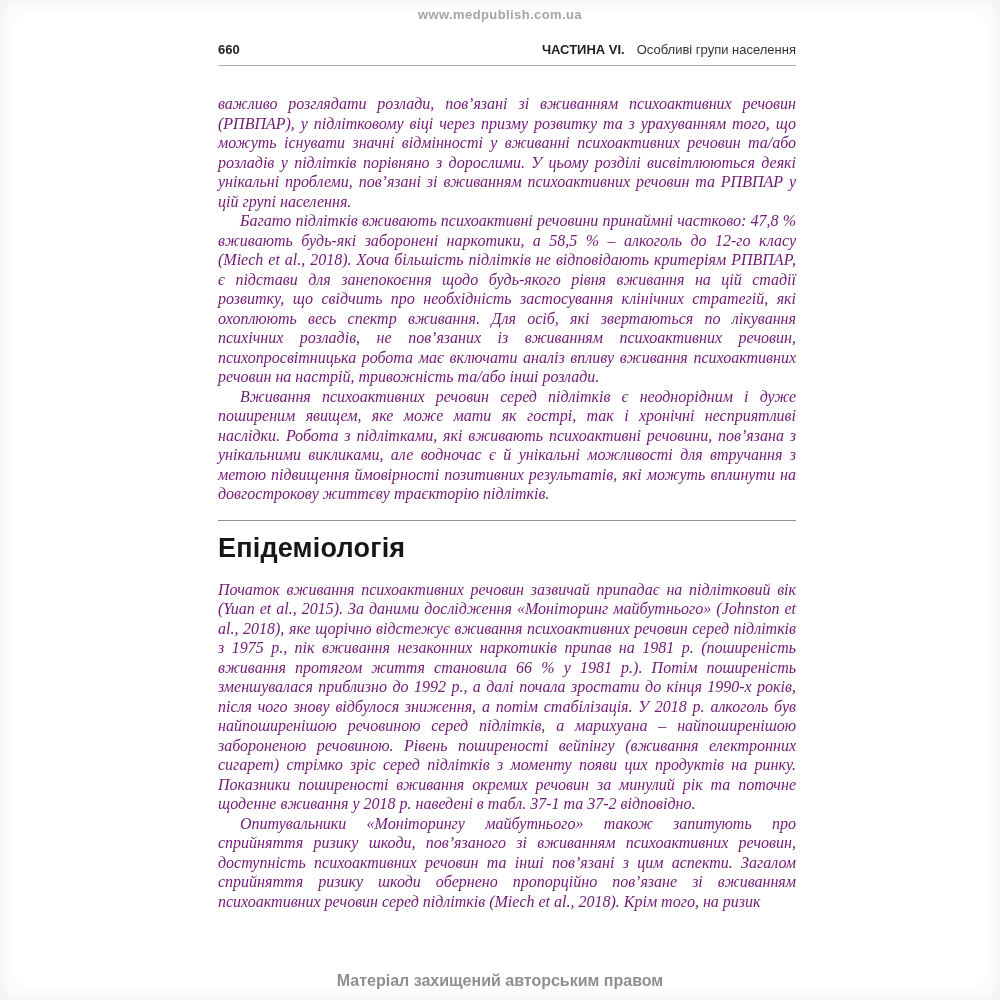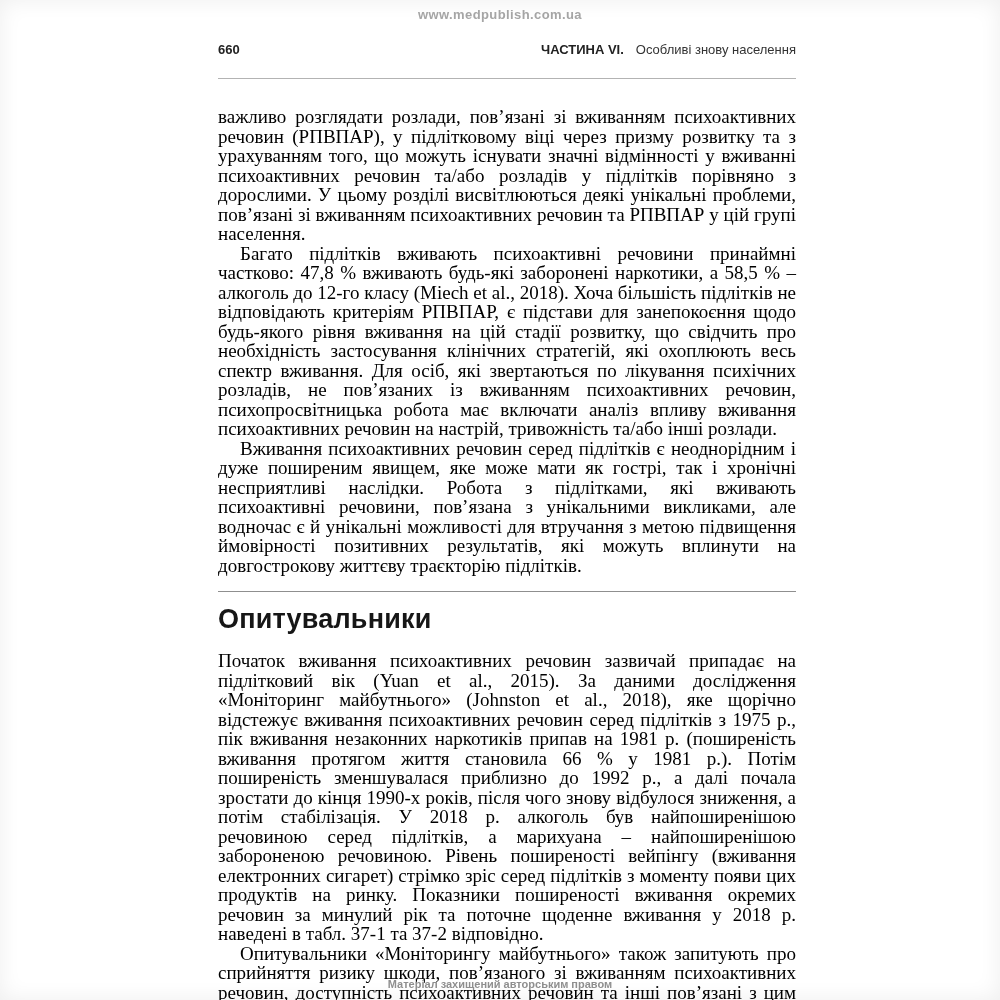--- a/index.html
+++ b/index.html
@@ -36,34 +36,35 @@
     top: 42px;
     width: 578px;
   }
   .running-header {
     display: flex;
     justify-content: space-between;
     align-items: baseline;
     font-family: "Liberation Sans", sans-serif;
     font-size: 13px;
     color: #222222;
-    padding-bottom: 21px;
+    padding-bottom: 8px;
     border-bottom: 1px solid #b3b3b3;
   }
   .pagenum { font-weight: bold; }
   .part-label { font-weight: bold; margin-right: 12px; }
   .part-title { color: #333333; }
   .body-text {
     margin-top: 28px;
-    font-size: 19px;
+    font-size: 16px;
     line-height: 19.5px;
     text-align: justify;
-    color: #000000;
+    color: #701a75;
     text-justify: inter-word;
     hyphens: auto;
+    font-style: italic;
   }
   .body-text p { margin: 0; text-indent: 22px; }
   .body-text p.no-indent { text-indent: 0; }
   .section-rule {
     margin-top: 16px;
     border-top: 1px solid #8f8f8f;
     height: 0;
   }
   .section-heading {
     font-family: "Liberation Sans", sans-serif;
@@ -75,49 +76,49 @@
   }
   .body-text.second { margin-top: 16px; }
   .footer {
     position: absolute;
     bottom: 10px;
     left: 0;
     width: 100%;
     text-align: center;
     font-family: "Liberation Sans", sans-serif;
     font-weight: bold;
-    font-size: 11px;
+    font-size: 16px;
     color: #8f8f8f;
   }
 </style>
 </head>
 <body>
 
 <div class="page">
 
   <div class="watermark">www.medpublish.com.ua</div>
 
   <div class="content">
 
     <div class="running-header">
       <span class="pagenum">660</span>
       <span class="part">
-        <span class="part-label">ЧАСТИНА VI.</span><span class="part-title">Особливі знову населення</span>
+        <span class="part-label">ЧАСТИНА VI.</span><span class="part-title">Особливі групи населення</span>
       </span>
     </div>
 
     <div class="body-text">
       <p class="no-indent">важливо розглядати розлади, пов’язані зі вживанням психоактивних речовин (РПВПАР), у підлітковому віці через призму розвитку та з урахуванням того, що можуть існувати значні відмінності у вживанні психоактивних речовин та/або розладів у підлітків порівняно з дорослими. У цьому розділі висвітлюються деякі унікальні проблеми, пов’язані зі вживанням психоактивних речовин та РПВПАР у цій групі населення.</p>
       <p>Багато підлітків вживають психоактивні речовини принаймні частково: 47,8 % вживають будь-які заборонені наркотики, а 58,5 % – алкоголь до 12-го класу (Miech et al., 2018). Хоча більшість підлітків не відповідають критеріям РПВПАР, є підстави для занепокоєння щодо будь-якого рівня вживання на цій стадії розвитку, що свідчить про необхідність застосування клінічних стратегій, які охоплюють весь спектр вживання. Для осіб, які звертаються по лікування психічних розладів, не пов’язаних із вживанням психоактивних речовин, психопросвітницька робота має включати аналіз впливу вживання психоактивних речовин на настрій, тривожність та/або інші розлади.</p>
       <p>Вживання психоактивних речовин серед підлітків є неоднорідним і дуже поширеним явищем, яке може мати як гострі, так і хронічні несприятливі наслідки. Робота з підлітками, які вживають психоактивні речовини, пов’язана з унікальними викликами, але водночас є й унікальні можливості для втручання з метою підвищення ймовірності позитивних результатів, які можуть вплинути на довгострокову життєву траєкторію підлітків.</p>
     </div>
 
     <div class="section-rule"></div>
 
-    <h1 class="section-heading">Опитувальники</h1>
+    <h1 class="section-heading">Епідеміологія</h1>
 
     <div class="body-text second">
       <p class="no-indent">Початок вживання психоактивних речовин зазвичай припадає на підлітковий вік (Yuan et al., 2015). За даними дослідження «Моніторинг майбутнього» (Johnston et al., 2018), яке щорічно відстежує вживання психоактивних речовин серед підлітків з 1975 р., пік вживання незаконних наркотиків припав на 1981 р. (поширеність вживання протягом життя становила 66 % у 1981 р.). Потім поширеність зменшувалася приблизно до 1992 р., а далі почала зростати до кінця 1990-х років, після чого знову відбулося зниження, а потім стабілізація. У 2018 р. алкоголь був найпоширенішою речовиною серед підлітків, а марихуана – найпоширенішою забороненою речовиною. Рівень поширеності вейпінгу (вживання електронних сигарет) стрімко зріс серед підлітків з моменту появи цих продуктів на ринку. Показники поширеності вживання окремих речовин за минулий рік та поточне щоденне вживання у 2018 р. наведені в табл. 37-1 та 37-2 відповідно.</p>
       <p>Опитувальники «Моніторингу майбутнього» також запитують про сприйняття ризику шкоди, пов’язаного зі вживанням психоактивних речовин, доступність психоактивних речовин та інші пов’язані з цим аспекти. Загалом сприйняття ризику шкоди обернено пропорційно пов’язане зі вживанням психоактивних речовин серед підлітків (Miech et al., 2018). Крім того, на ризик</p>
     </div>
 
   </div>
 
   <div class="footer">Матеріал захищений авторським правом</div>
 

